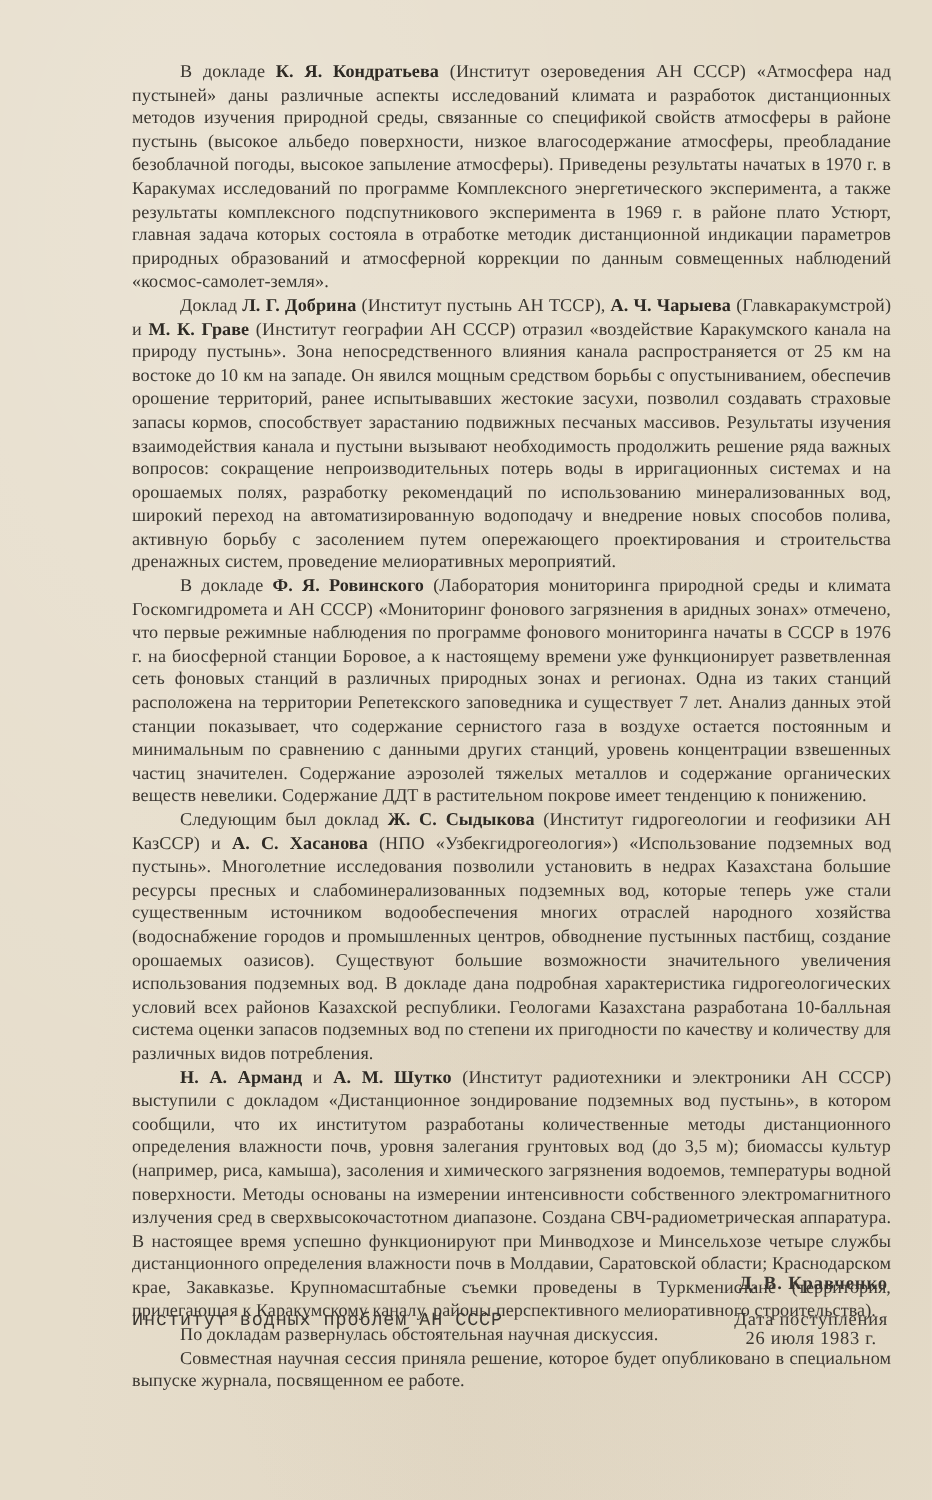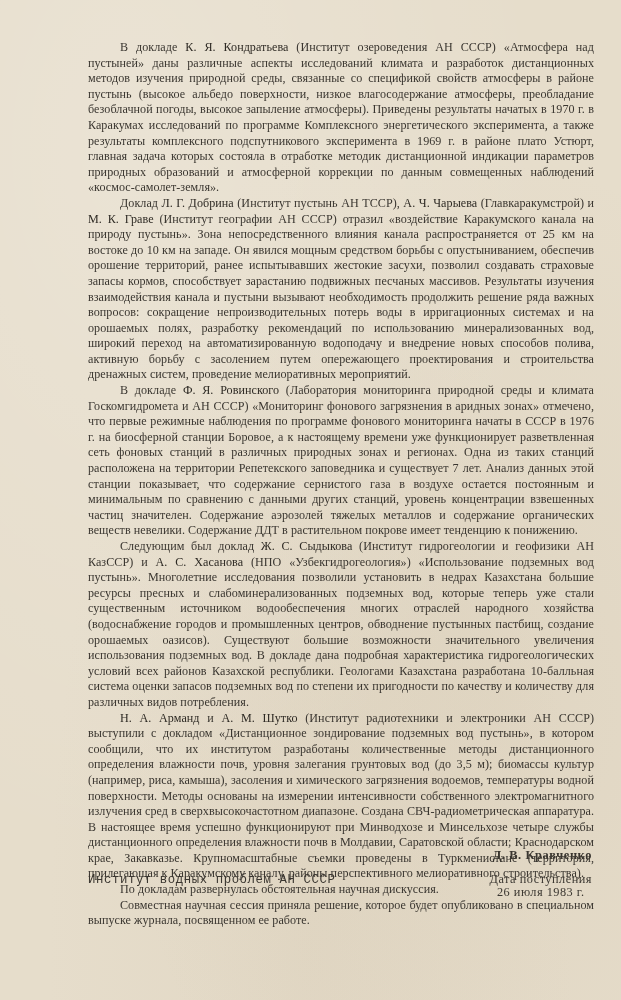--- a/index.html
+++ b/index.html
@@ -27,21 +27,21 @@
     }
     .para {
       font-size: 12.1px;
       line-height: 15.6px;
       text-align: justify;
       text-indent: 32px;
       margin: 0;
       letter-spacing: 0.05px;
     }
     .para b {
-      font-weight: normal;
+      font-weight: bold;
       color: #2e2a24;
     }
     .signature {
       position: absolute;
       top: 848px;
       right: 29px;
       font-size: 12.4px;
       font-weight: bold;
       letter-spacing: 0.6px;
     }

